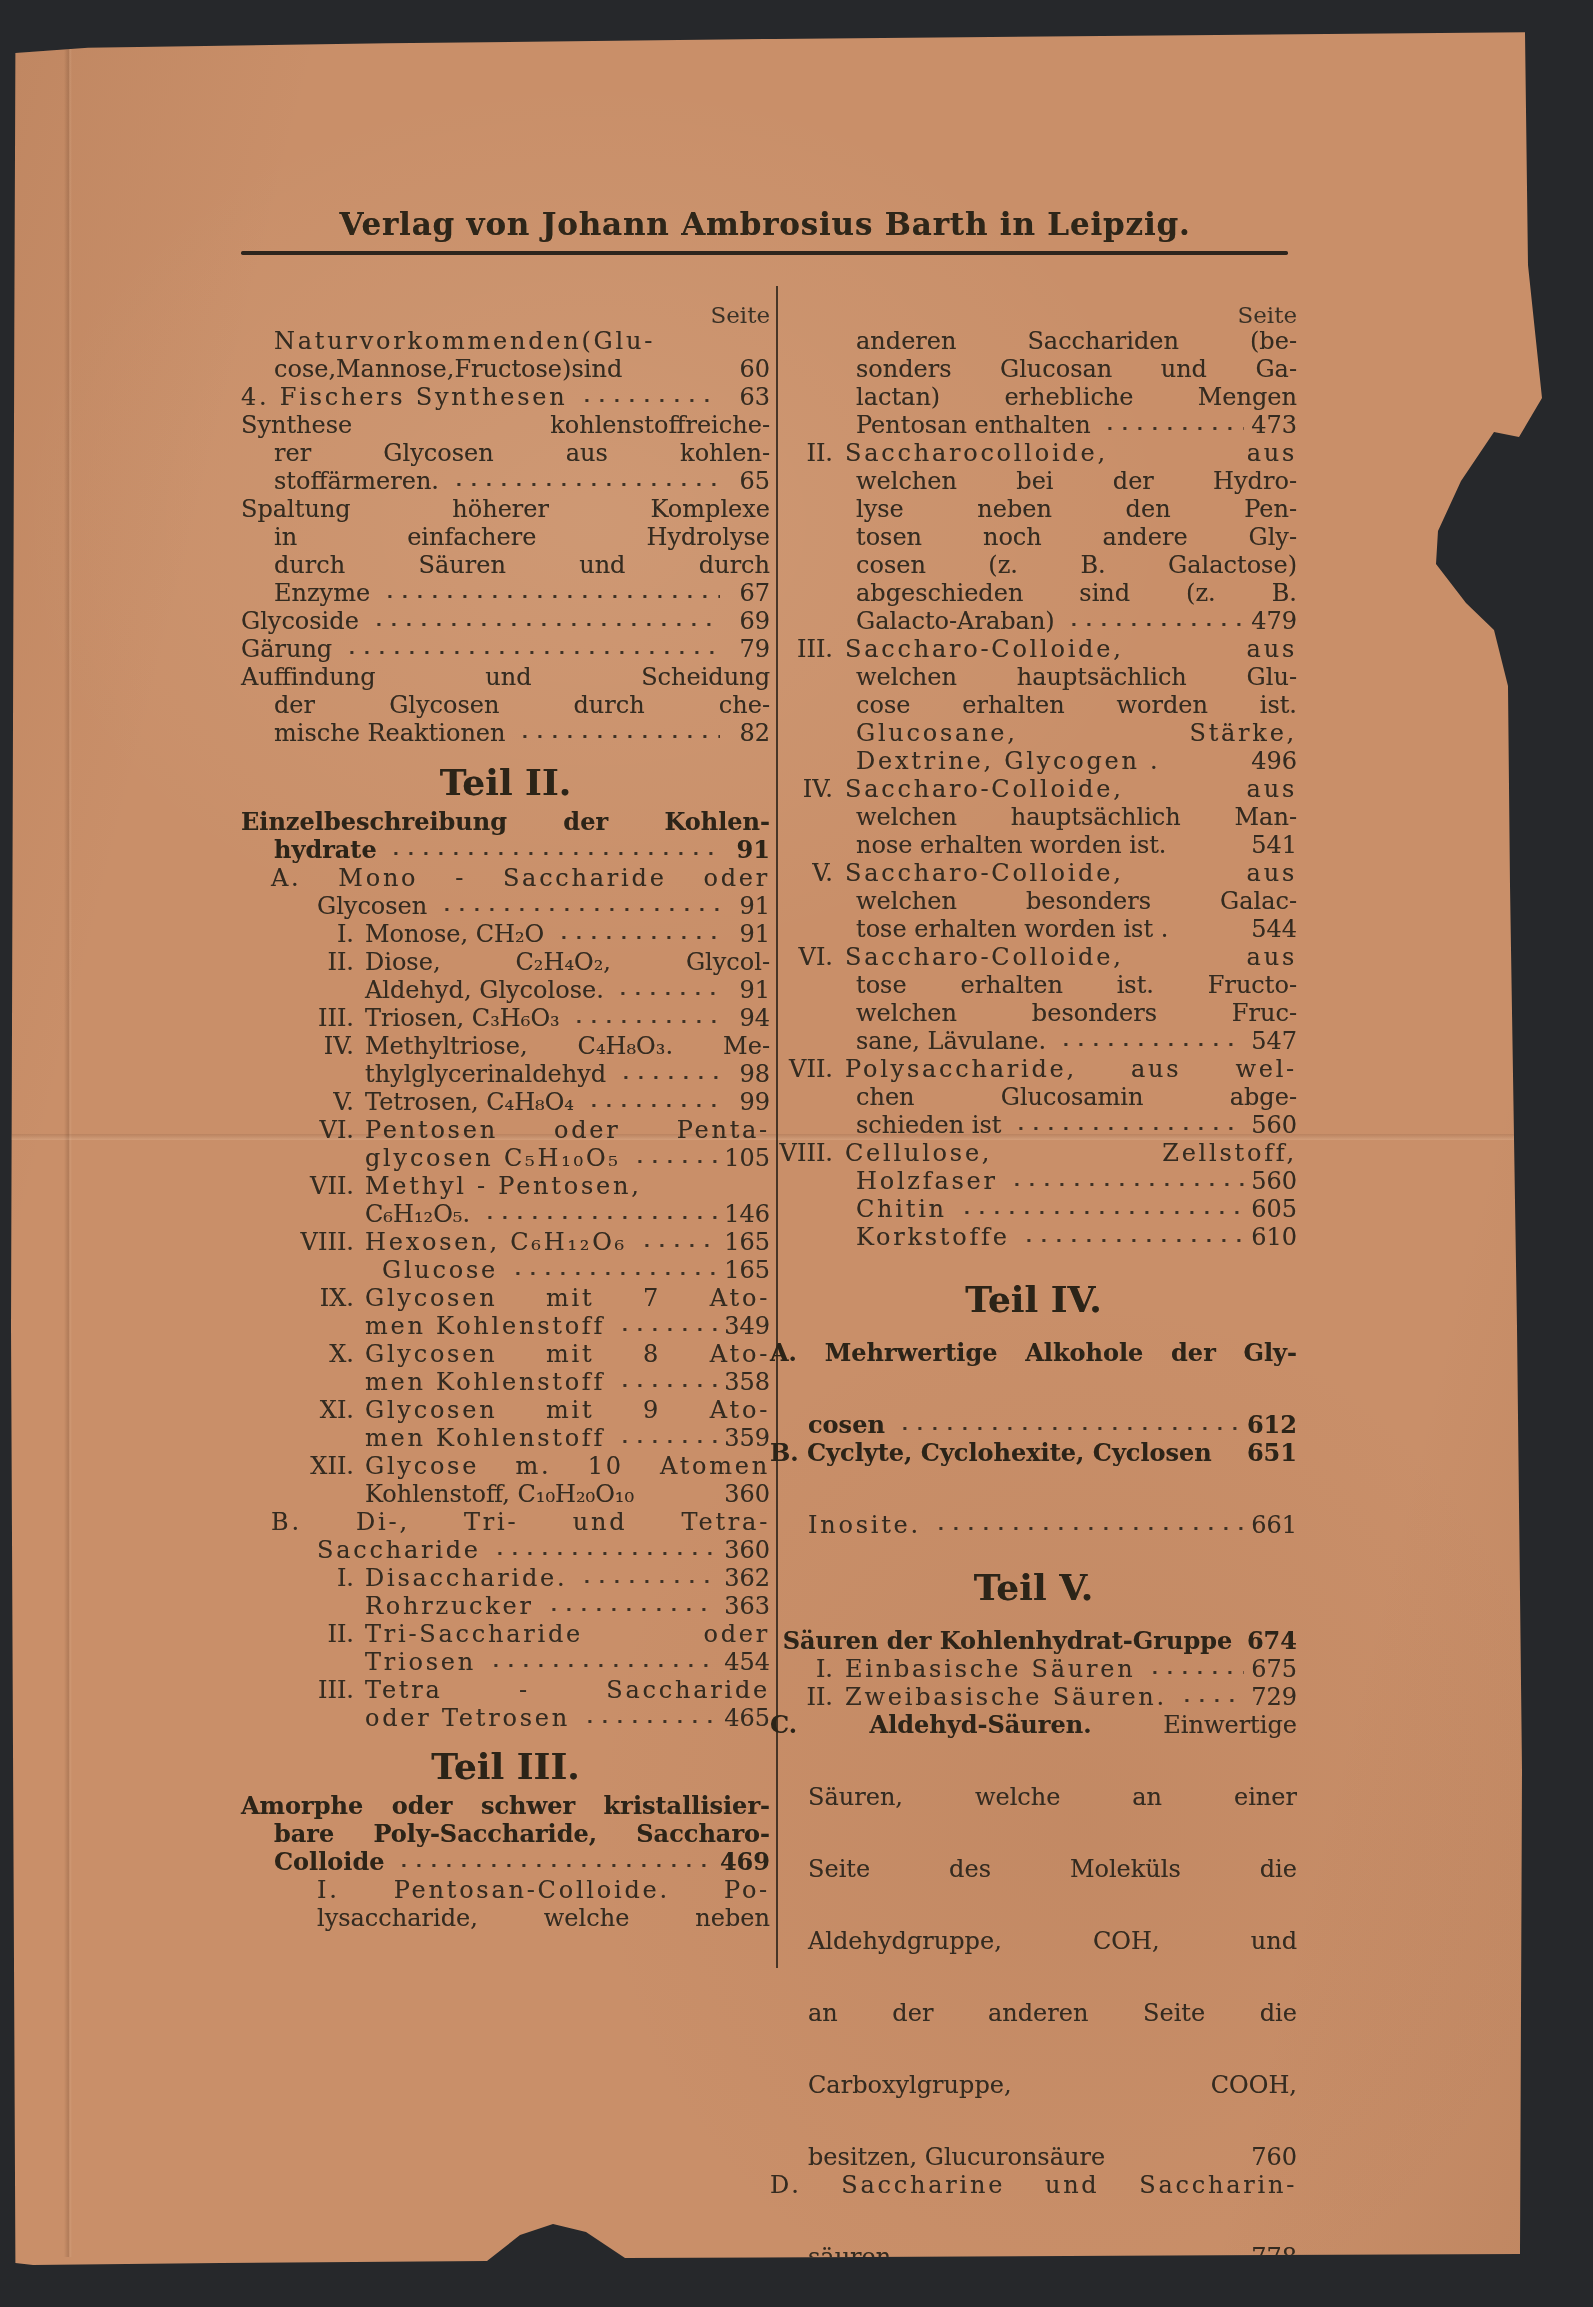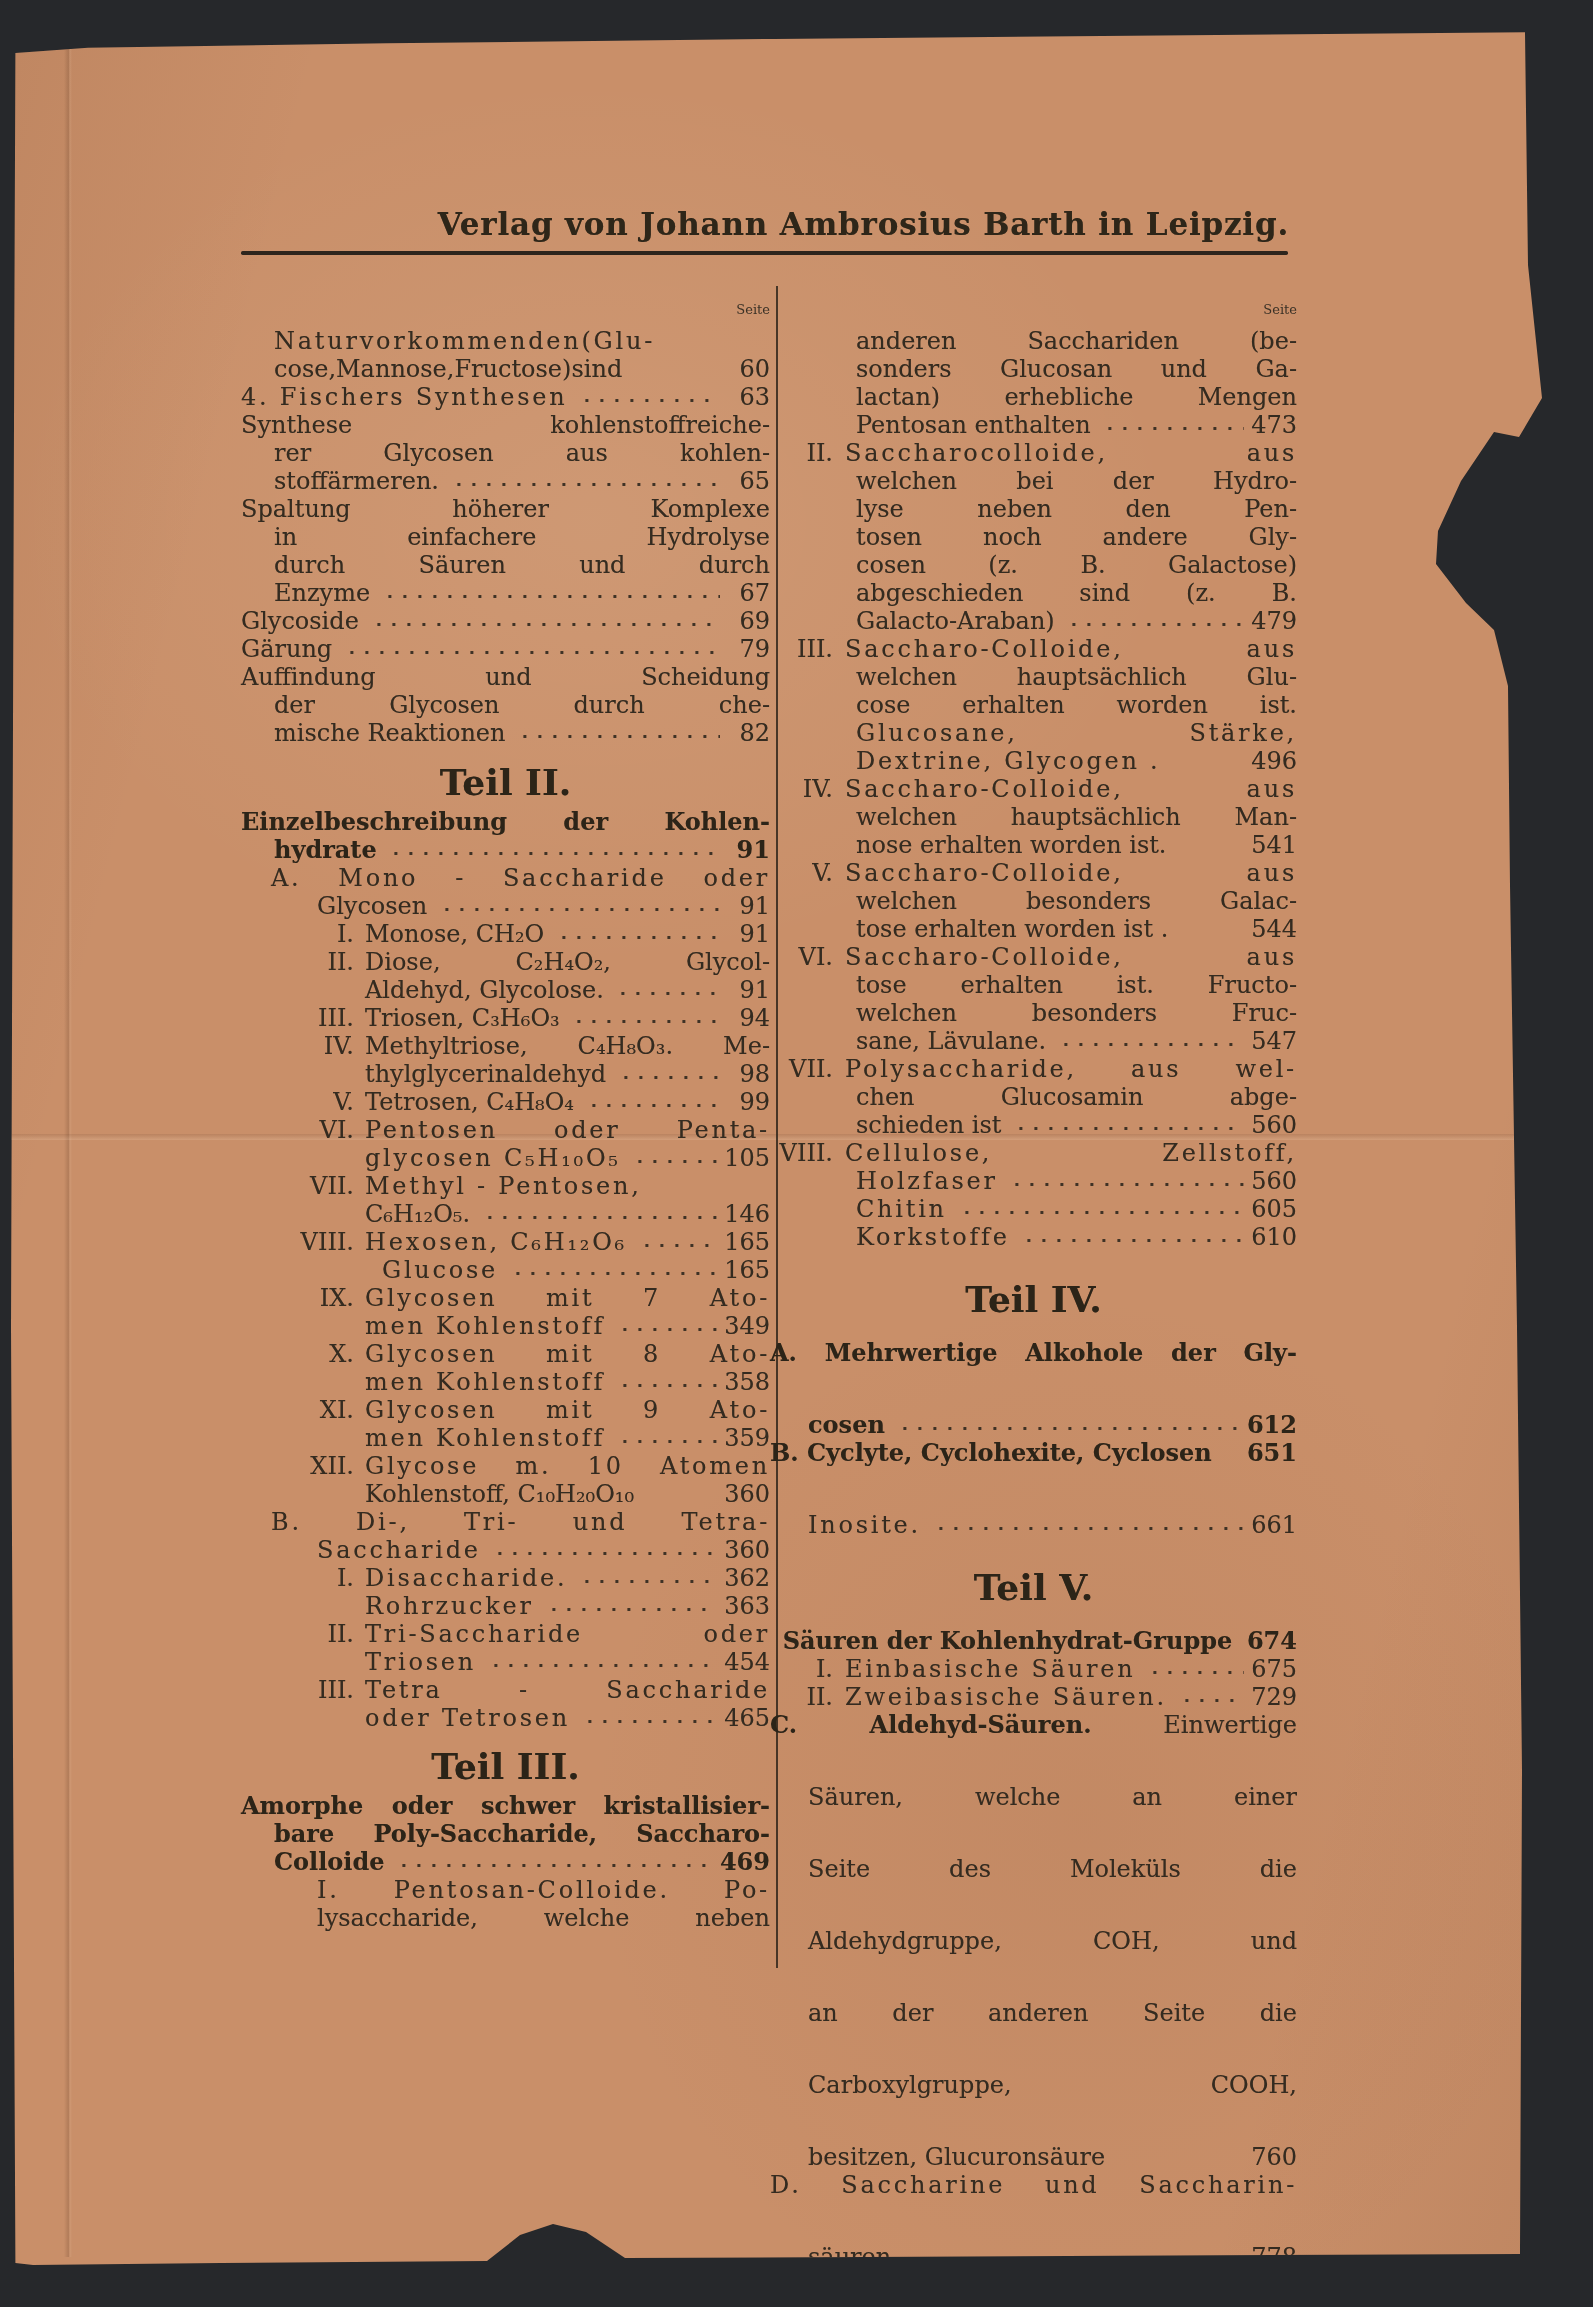--- a/index.html
+++ b/index.html
@@ -24,32 +24,32 @@
       614px 2228px,575px 2202px,542px 2194px,509px 2205px,476px 2231px,
       210px 2233px,22px 2235px,4.4px 2233px,0px 1297px,3.3px 302px
     );
   }
   .crease-v{position:absolute;left:53px;top:11px;bottom:11px;width:7.7px;pointer-events:none;
     background:linear-gradient(90deg, rgba(0,0,0,0), rgba(92,55,34,0.16) 40%, rgba(92,55,34,0.22) 55%, rgba(255,235,210,0.10) 75%, rgba(0,0,0,0));}
   .crease-h{position:absolute;left:0;right:0;top:1104px;height:5.5px;pointer-events:none;
     background:linear-gradient(180deg, rgba(92,55,34,0.14), rgba(255,236,214,0.16));}
   
   .publisher{
-    position:absolute;left:230px;top:176px;width:1048px;text-align:right;
+    position:absolute;left:230px;top:176px;width:1048px;text-align:center;
     font-size:31px;font-weight:bold;color:#2e2619;letter-spacing:0.8px;
     text-shadow:0 0 0.6px rgba(46,38,25,0.5);
   }
   .header-rule{position:absolute;left:230px;top:221px;width:1047px;height:4.4px;background:#2d251d;border-radius:1.7px;}
   .column-divider{position:absolute;left:765px;top:256px;width:2.2px;height:1682px;background:rgba(48,38,27,0.85);}
   
   .col{position:absolute;top:263px;color:#342b20;}
   .col-left{left:230px;width:529px;}
   .col-right{left:759px;width:527px;}
   .seite{height:34px;box-sizing:border-box;padding-top:8.9px;text-align:right;
-    font-size:13px;color:#3a3126;}
+    font-size:23px;color:#3a3126;}
   .line{display:flex;align-items:baseline;height:28px;font-size:24px;line-height:28px;
     text-shadow:0 0 0.6px rgba(52,43,32,0.35);}
   .txt{white-space:nowrap;}
   .j .txt{flex:1 1 auto;white-space:normal;text-align:justify;text-align-last:justify;}
   .ls{letter-spacing:0.115em;}
   .bold{font-weight:bold;color:#2c2418;}
   .num{display:inline-block;box-sizing:border-box;text-align:right;flex:0 0 auto;}
   .col-left .num{width:124px;padding-right:11px;}
   .col-right .num{width:75px;padding-right:12px;}
   .col-left .i0{padding-left:0;} .col-left .i1{padding-left:33px;}

